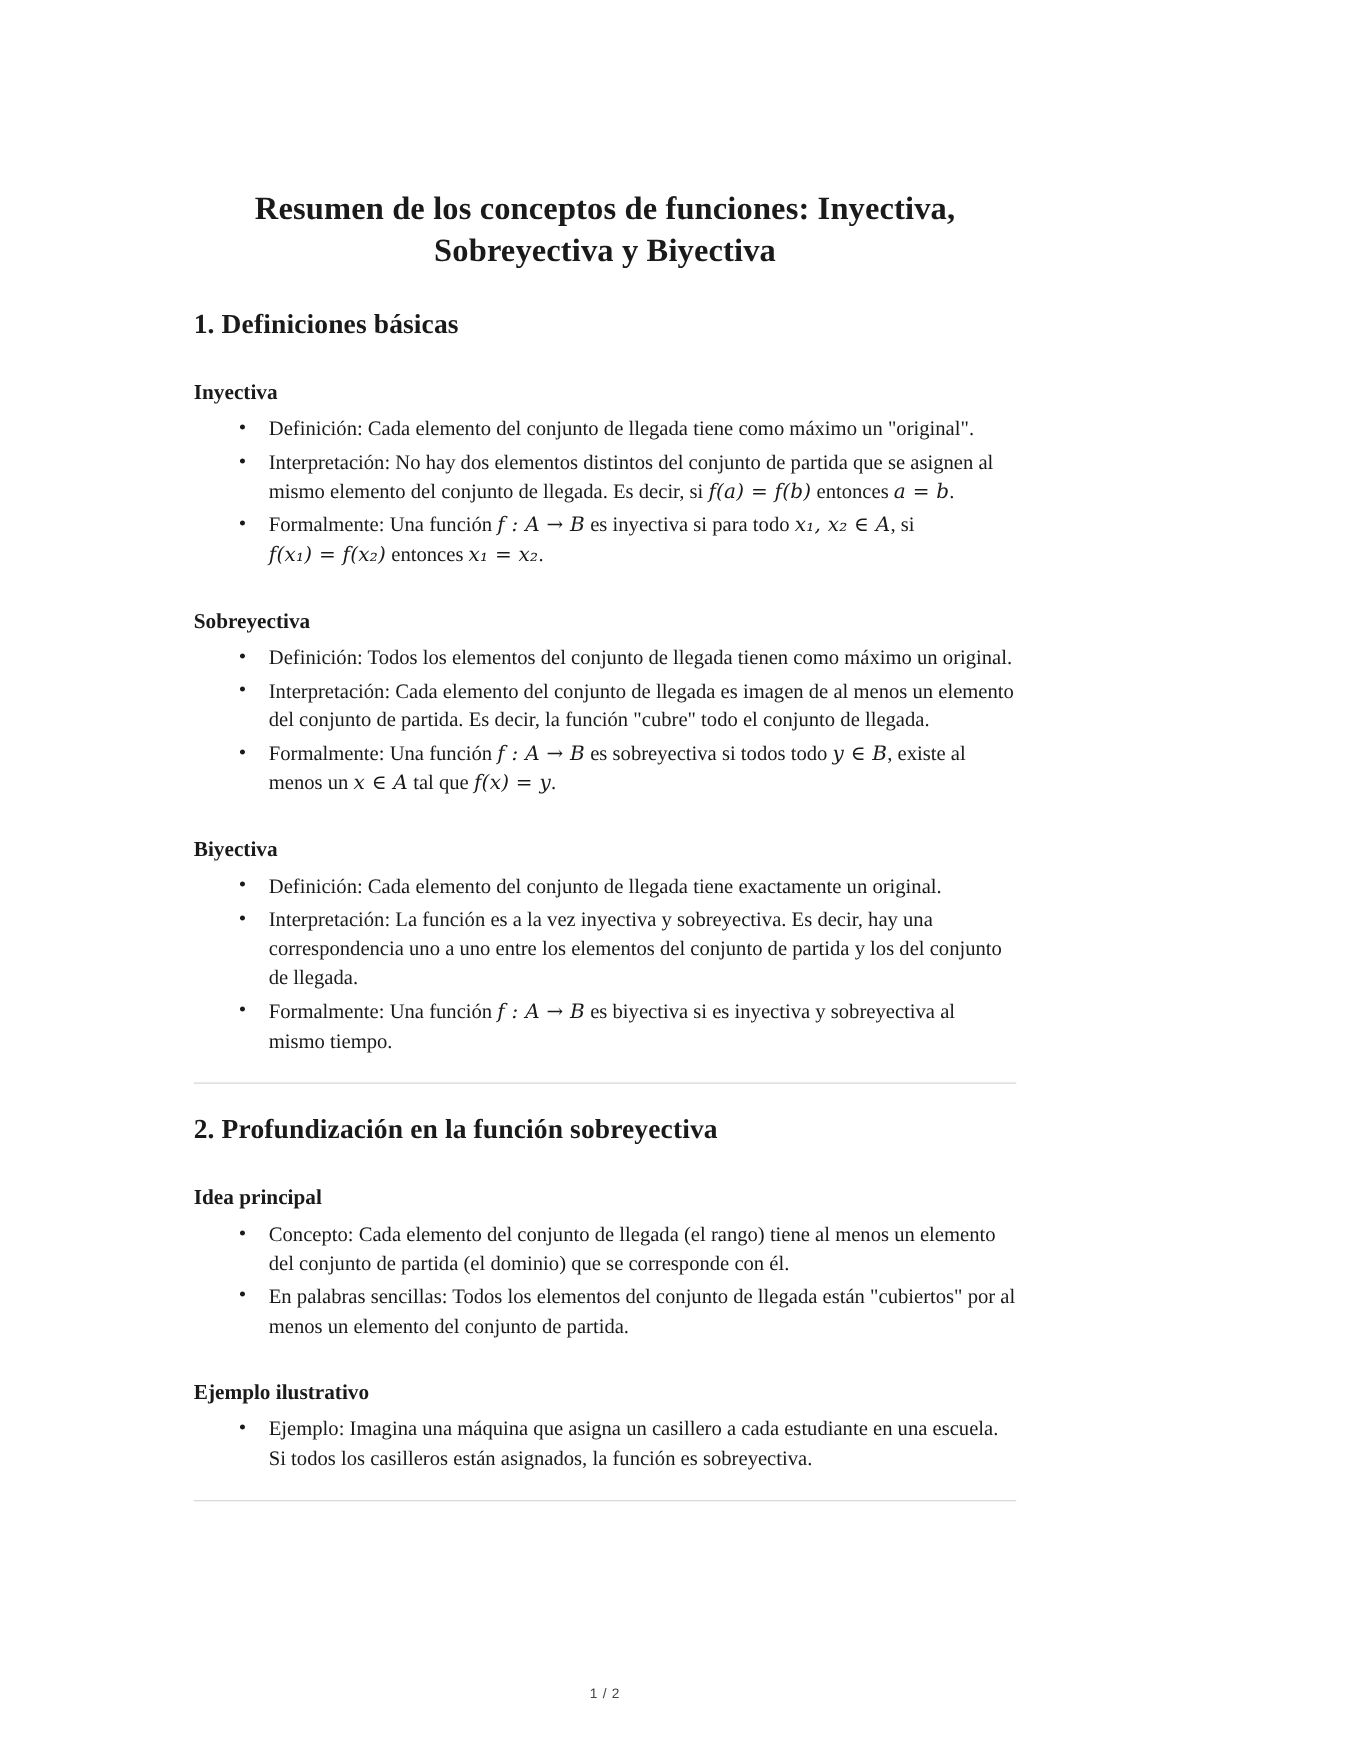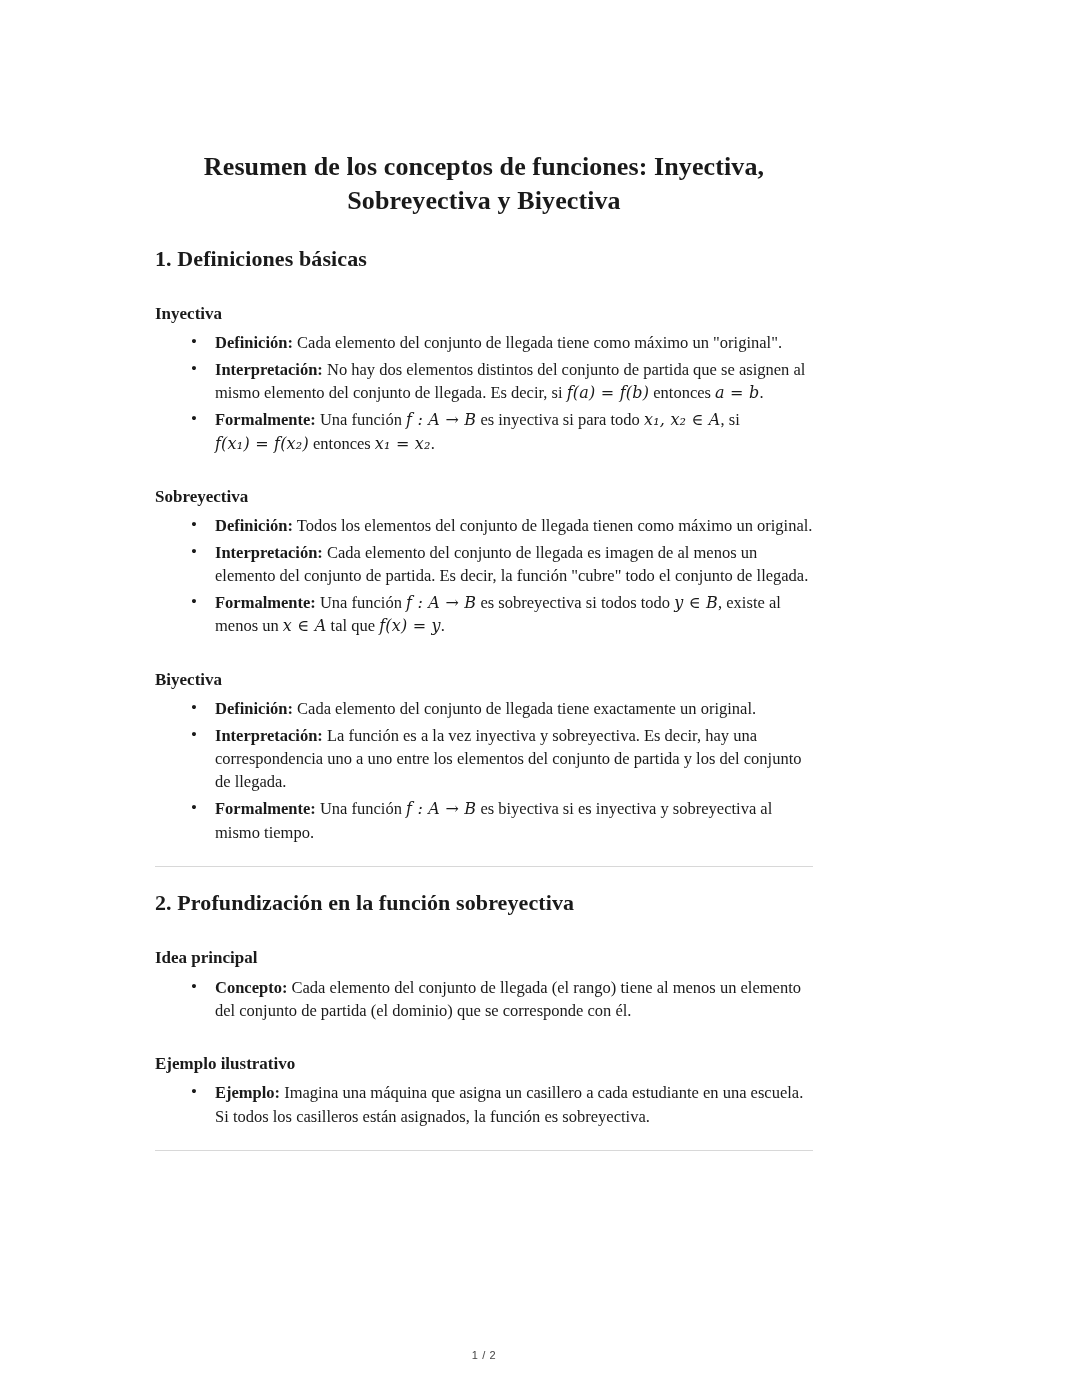--- a/index.html
+++ b/index.html
@@ -56,21 +56,21 @@
     line-height: 1.42;
   }
   ul.bullets > li:before {
     content: "\2022";
     position: absolute;
     left: 2px;
     top: -1px;
     font-size: 17px;
   }
   .lead {
-    font-weight: bold;
+    font-weight: normal;
   }
   .math {
     font-family: "DejaVu Serif", serif;
     font-style: italic;
     font-size: 16px;
     letter-spacing: 0.2px;
     white-space: nowrap;
   }
   .block-sep {
     border: none;
@@ -157,20 +157,23 @@
 
   <div class="section">
     <h2 class="section-title">2. Profundización en la función sobreyectiva</h2>
 
     <div class="group">
       <h3 class="sub-title">Idea principal</h3>
       <ul class="bullets">
         <li>
           <span class="lead">Concepto:</span><span> Cada elemento del conjunto de llegada (el rango) tiene al menos un elemento del conjunto de partida (el dominio) que se corresponde con él.</span>
         </li>
+        <li>
+          <span class="lead">En palabras sencillas:</span><span> Todos los elementos del conjunto de llegada están "cubiertos" por al menos un elemento del conjunto de partida.</span>
+        </li>
       </ul>
     </div>
 
     <div class="group">
       <h3 class="sub-title">Ejemplo ilustrativo</h3>
       <ul class="bullets tight">
         <li>
           <span class="lead">Ejemplo:</span><span> Imagina una máquina que asigna un casillero a cada estudiante en una escuela. Si todos los casilleros están asignados, la función es sobreyectiva.</span>
         </li>
       </ul>

